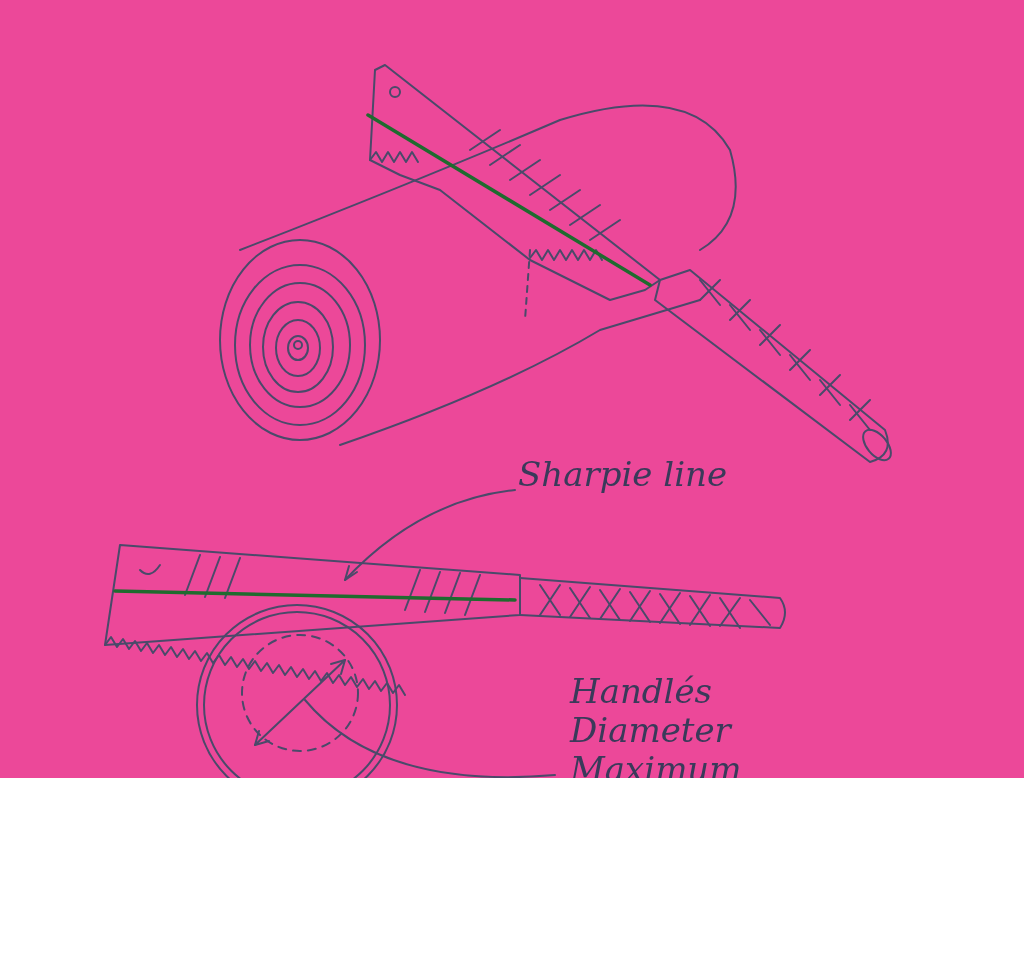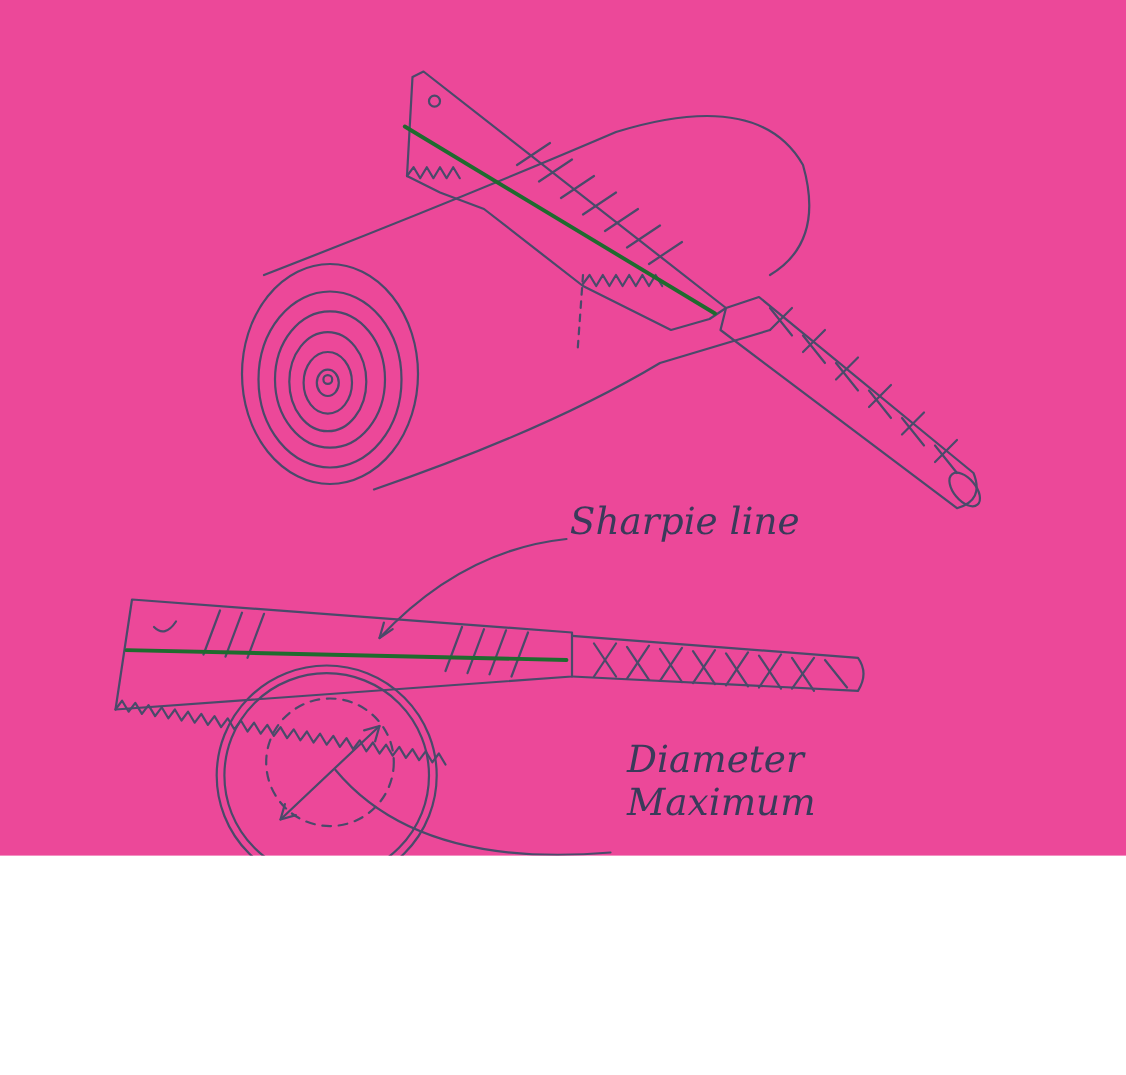--- a/index.html
+++ b/index.html
@@ -73,16 +73,17 @@
     </g>
 
     <g stroke="#1f6b2e" stroke-width="3.5" stroke-linecap="round">
       <line x1="368" y1="115" x2="650" y2="285"></line>
       <line x1="115" y1="591" x2="515" y2="600"></line>
     </g>
   </svg>
 
   <div id="lbl-sharpie" class="label">Sharpie line</div>
   <div id="lbl-handle" class="label">
+    <span>Handlés</span>
     <span>Diameter</span>
     <span>Maximum</span>
   </div>
 </div>
 
 </body></html>

